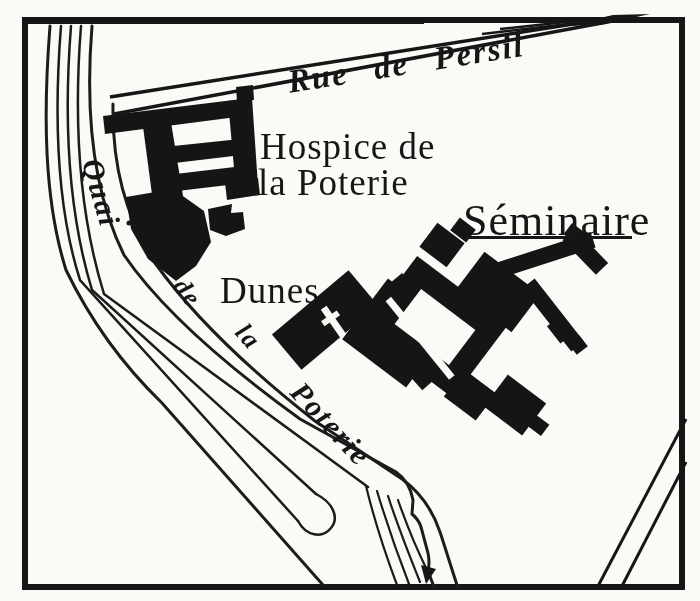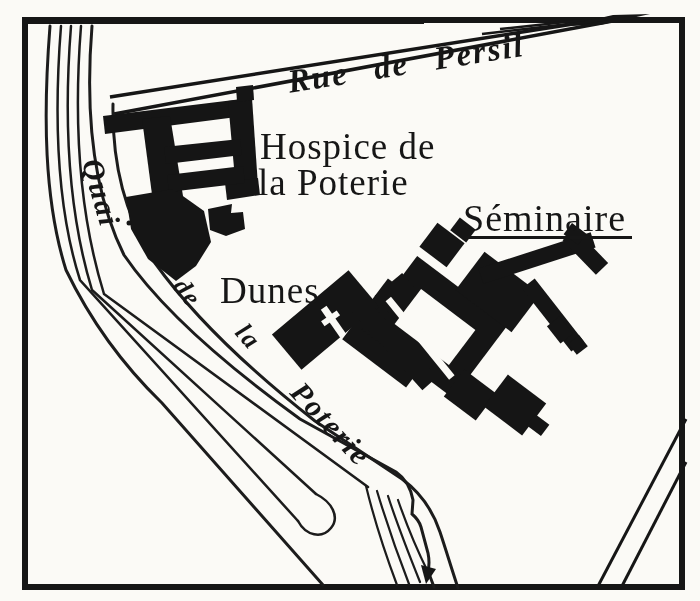--- a/index.html
+++ b/index.html
@@ -103,21 +103,21 @@
     </g>
   </svg>
 
   <div id="rue-group" class="lbl">
     <span>Rue</span><span>de</span><span>Persil</span>
   </div>
 
   <div class="lbl roman" style="left:260px;top:128px;font-size:37px;">Hospice de</div>
   <div class="lbl roman" style="left:258px;top:164px;font-size:37px;">la Poterie</div>
 
-  <div class="lbl roman" style="left:463px;top:199px;font-size:38px;">Séminaire</div>
+  <div class="lbl roman" style="left:463px;top:199px;font-size:44px;">Séminaire</div>
   <div class="underline" style="left:466px;top:236px;width:166px;height:2.5px;"></div>
 
   <div class="lbl roman" style="left:220px;top:272px;font-size:37px;text-align:center;">Dunes</div>
 
   <div class="lbl script rot" style="left:101px;top:193px;font-size:30px;transform:translate(-50%,-50%) rotate(74deg);">Quai</div>
   <div class="lbl script rot" style="left:187px;top:293px;font-size:26px;transform:translate(-50%,-50%) rotate(52deg);">de</div>
   <div class="lbl script rot" style="left:248px;top:337px;font-size:26px;transform:translate(-50%,-50%) rotate(48deg);">la</div>
   <div class="lbl script rot" style="left:331px;top:424px;font-size:30px;transform:translate(-50%,-50%) rotate(47deg);">Poterie</div>
 
 </div>

